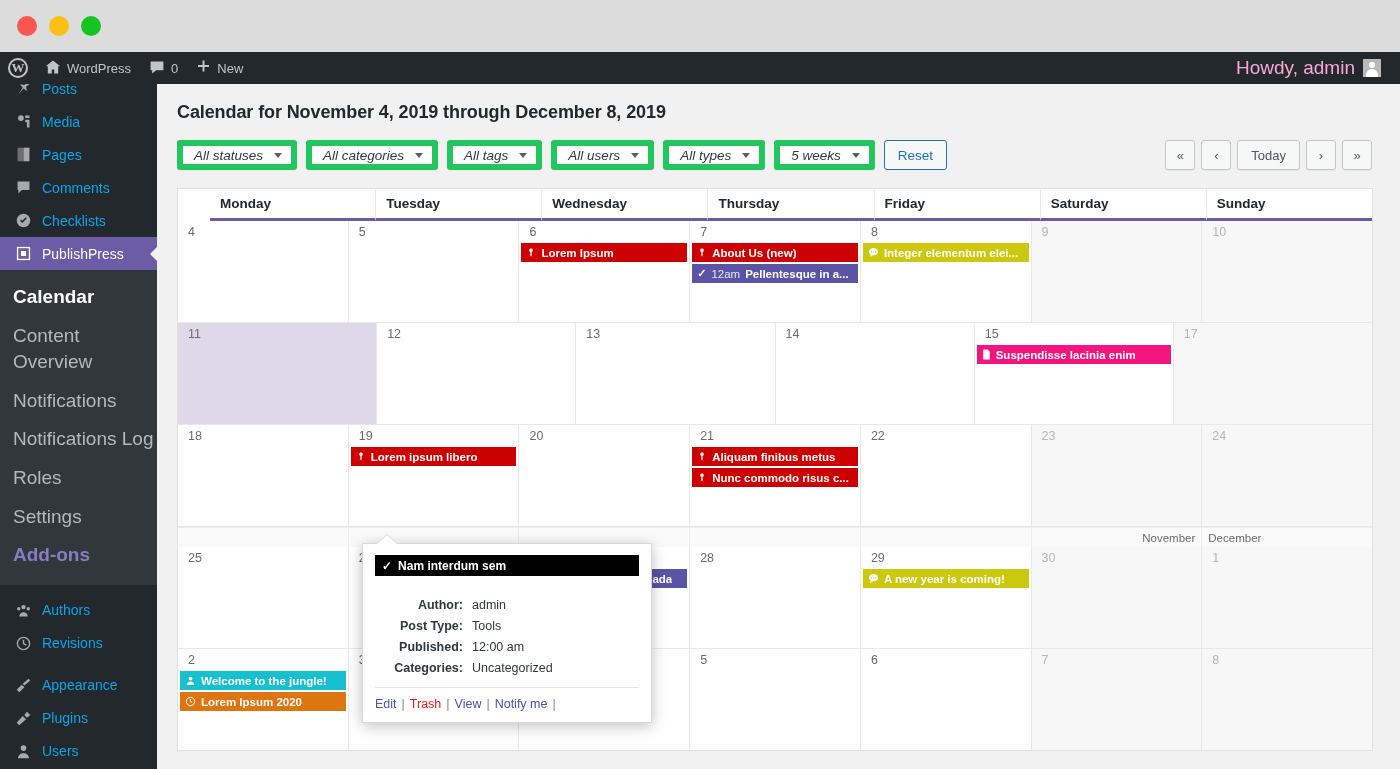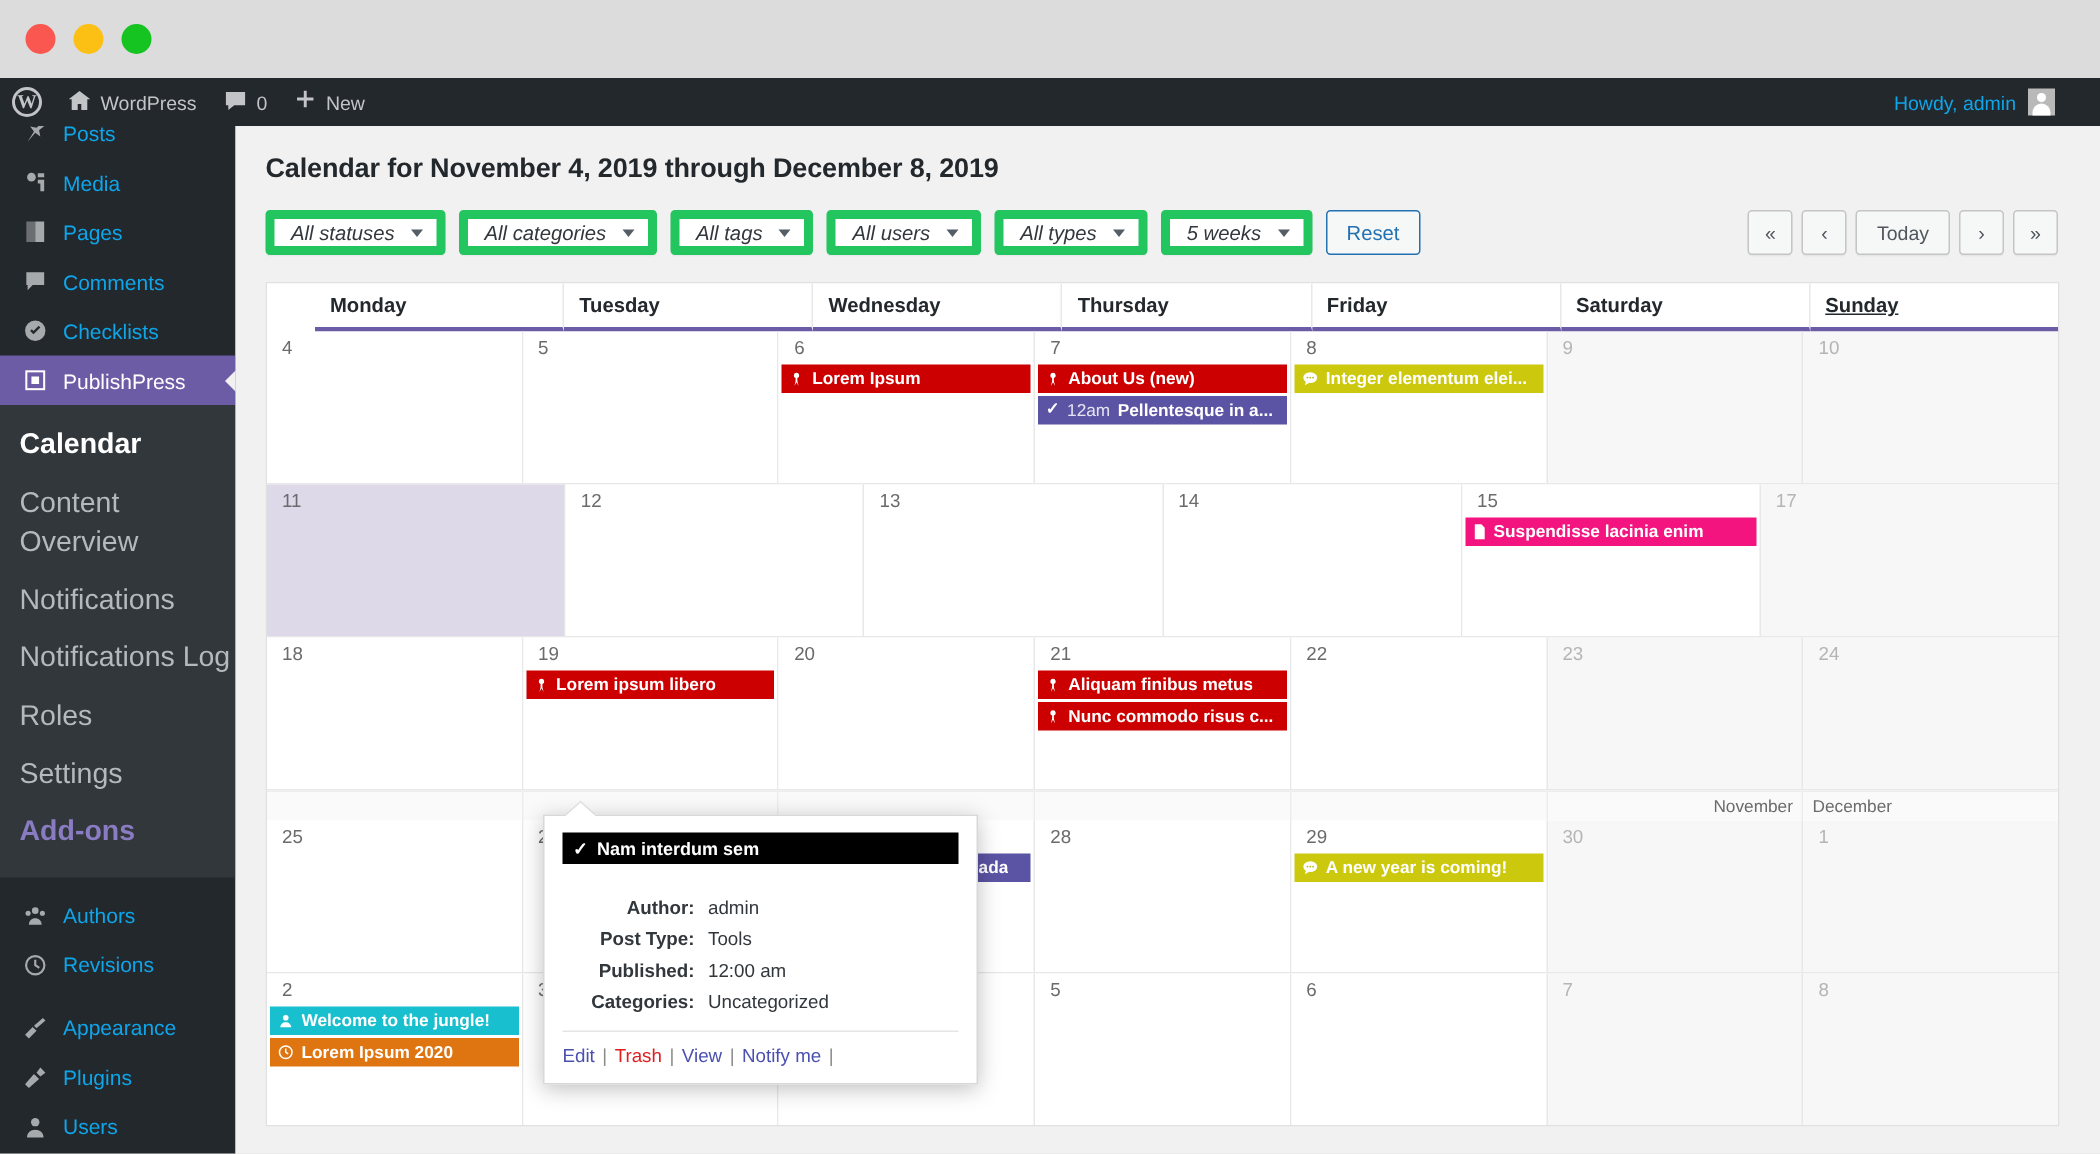--- a/index.html
+++ b/index.html
@@ -25,21 +25,21 @@
     position: absolute; top: 52px; left: 0; width: 1400px; height: 32px;
     background: #23282d; color: #b4b9be;
     display: flex; align-items: center; font-size: 13px;
   }
   .ab-item {
     display: flex; align-items: center; gap: 6px;
     height: 32px; padding: 0 9px; color: #c3c4c7; white-space: nowrap;
   }
   .ab-item.logo { padding-left: 8px; padding-right: 8px; }
   .ab-spacer { flex: 1; }
-  .ab-right { display: flex; align-items: center; gap: 8px; padding-right: 30px; font-size: 13px; color: #0ea5e9;}
+  .ab-right { display: flex; align-items: center; gap: 8px; padding-right: 19px; font-size: 19px; color: #f9a8d4;}
   .avatar-sq {
     width: 18px; height: 18px; background: #b9b9b9;
     display: inline-block; position: relative; overflow: hidden;
   }
   .avatar-sq::before {
     content: ""; position: absolute; left: 6px; top: 3px;
     width: 6px; height: 6px; border-radius: 50%; background: #ffffff;
   }
   .avatar-sq::after {
     content: ""; position: absolute; left: 3px; top: 10px;
@@ -137,21 +137,21 @@
     border: 1px solid #e1e1e1; background: #fff;
     position: relative;
   }
   .cal-head { display: flex; background: #fff; padding-left: 32px; }
   .cal-head .dh {
     flex: 1 1 0; min-width: 0; height: 32px;
     display: flex; align-items: center;
     padding-left: 10px; font-size: 13.5px; font-weight: bold; color: #23282d;
     border-right: 1px solid #e8e8e8; border-bottom: 3px solid #6c5ba5;
   }
-  .cal-head .dh:last-child { border-right: none; text-decoration: underline; }
+  .cal-head .dh:last-child { border-right: none; }
 
   .cal-week { display: flex; border-bottom: 1px solid #e8e8e8; }
   .cal-week:last-child { border-bottom: none; }
   .day {
     flex: 1 1 0; min-width: 0; height: 101px;
     border-right: 1px solid #e8e8e8; background: #fff;
     padding: 4px 0 0 0; position: relative;
   }
   .day:last-child { border-right: none; }
   .day.dim { background: #f7f7f7; }

